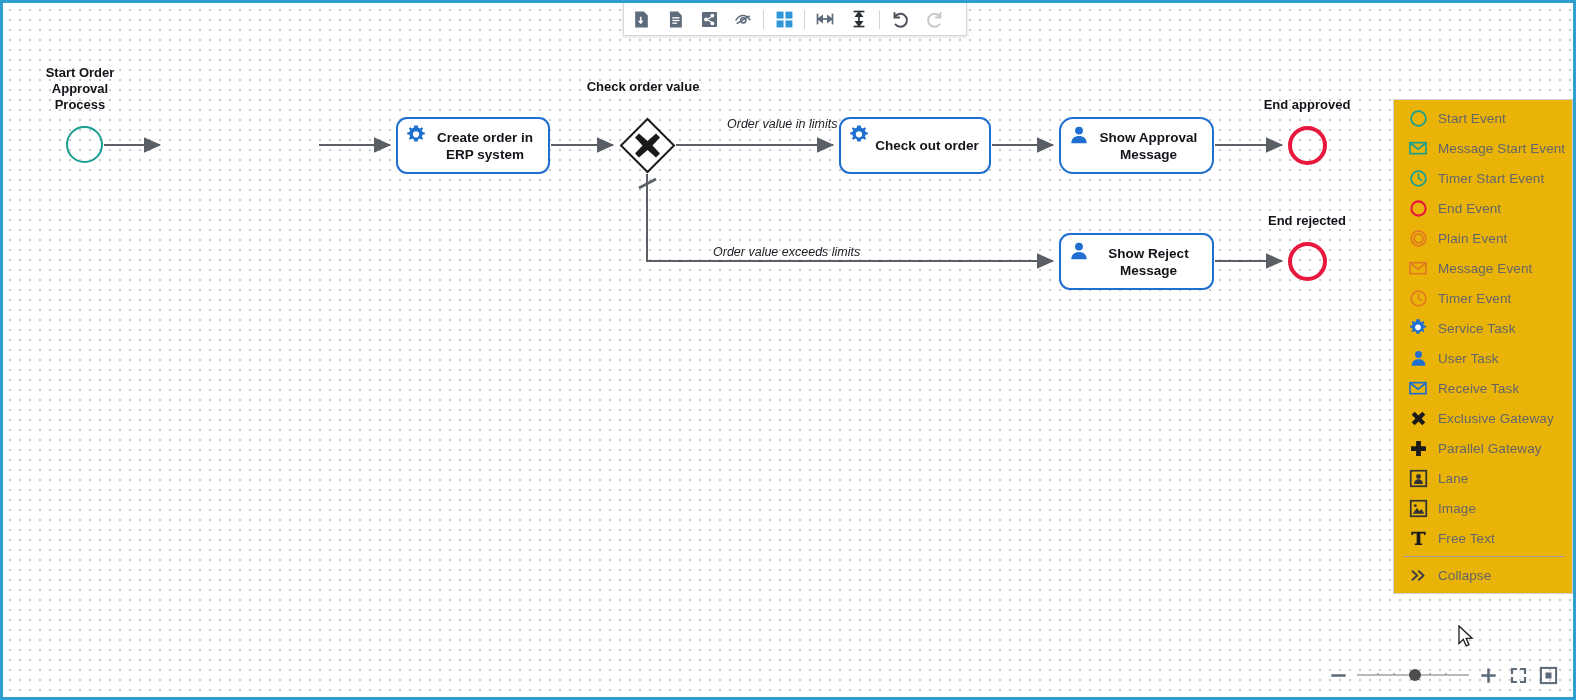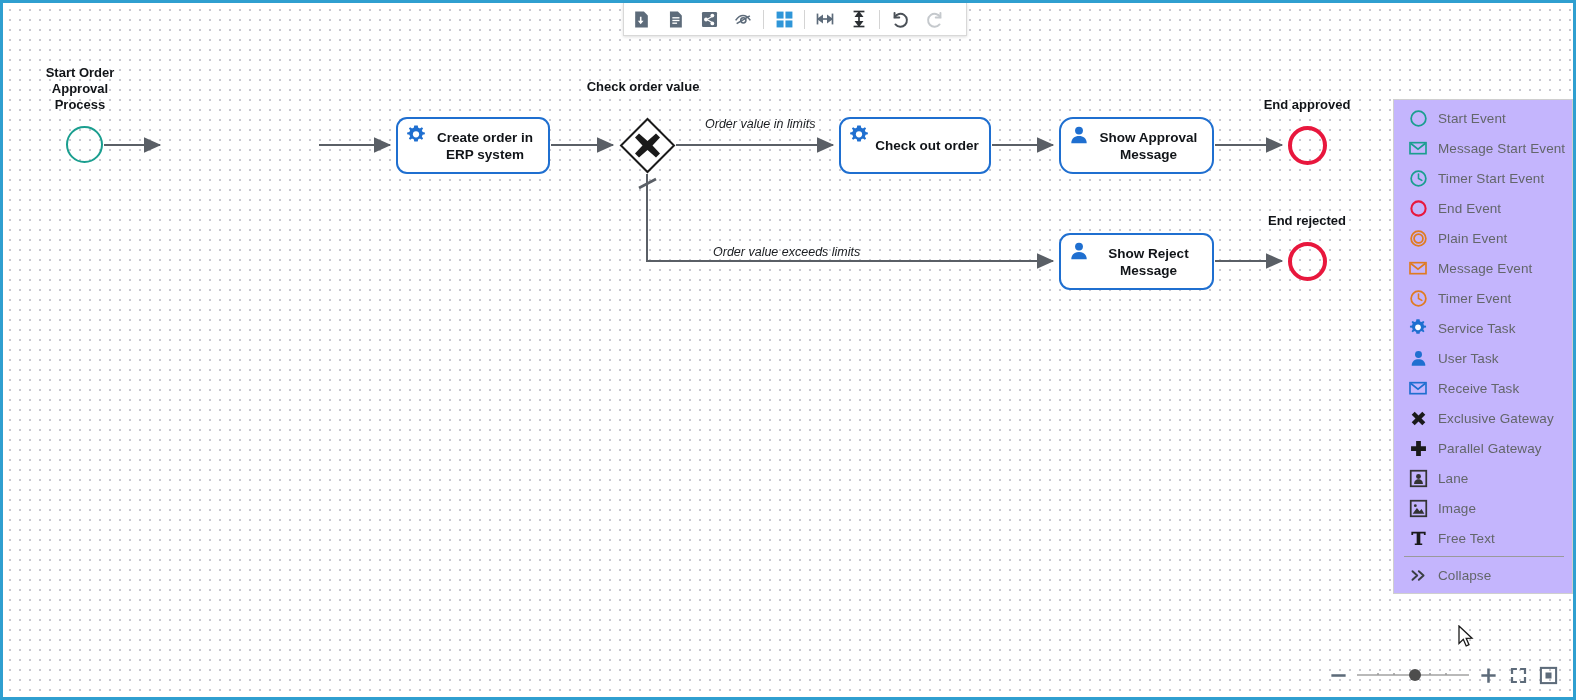--- a/index.html
+++ b/index.html
@@ -31,21 +31,21 @@
   }
   .tb-btn{
     width:34px;height:31px;display:flex;align-items:center;justify-content:center;
     cursor:pointer;
   }
   .tb-btn svg{display:block;}
   .tb-sep{width:1px;height:19px;background:#d4d4d4;margin:0 3px;}
   
   #palette{
     position:absolute;left:1390px;top:96px;width:180px;
-    background:#c4b5fd;border:1px solid #cfcfcf;
+    background:#eab308;border:1px solid #cfcfcf;
     box-sizing:border-box;z-index:30;
     padding:3px 0 3px 0;
   }
   .pal-item{
     display:flex;align-items:center;height:30px;padding-left:12px;cursor:pointer;
   }
   .pal-ic{width:24px;height:24px;display:flex;align-items:center;justify-content:center;flex:0 0 24px;}
   .pal-lbl{
     font-size:13.5px;color:#63666a;margin-left:8px;white-space:nowrap;
     letter-spacing:.1px;
@@ -166,21 +166,21 @@
       <div class="task-lbl">Show Reject
 Message</div>
     </div>
 
     <div class="diag-label" style="left:22px;top:62px;width:110px;">Start Order
 Approval Process</div>
     <div class="diag-label" style="left:583px;top:76px;width:114px;">Check order value</div>
     <div class="diag-label" style="left:1258px;top:94px;width:92px;">End approved</div>
     <div class="diag-label" style="left:1261px;top:210px;width:86px;">End rejected</div>
 
-    <div class="flow-label" style="left:702px;top:114px;">Order value in limits</div>
+    <div class="flow-label" style="left:724px;top:114px;">Order value in limits</div>
     <div class="flow-label" style="left:710px;top:230px;margin-top:12px;">Order value exceeds limits</div>
 
   </div>
 
   <div id="toolbar">
     <div class="tb-btn">
       <svg width="19" height="19" viewBox="0 0 24 24">
           <path fill="#5d6b7a" d="M4,2 h11 l5,5 v15 h-16 z"></path>
           <path fill="#ffffff" d="M12,8.5 v5 h2.6 L11,18 L7.4,13.5 H10 v-5 z"></path>
         </svg>

